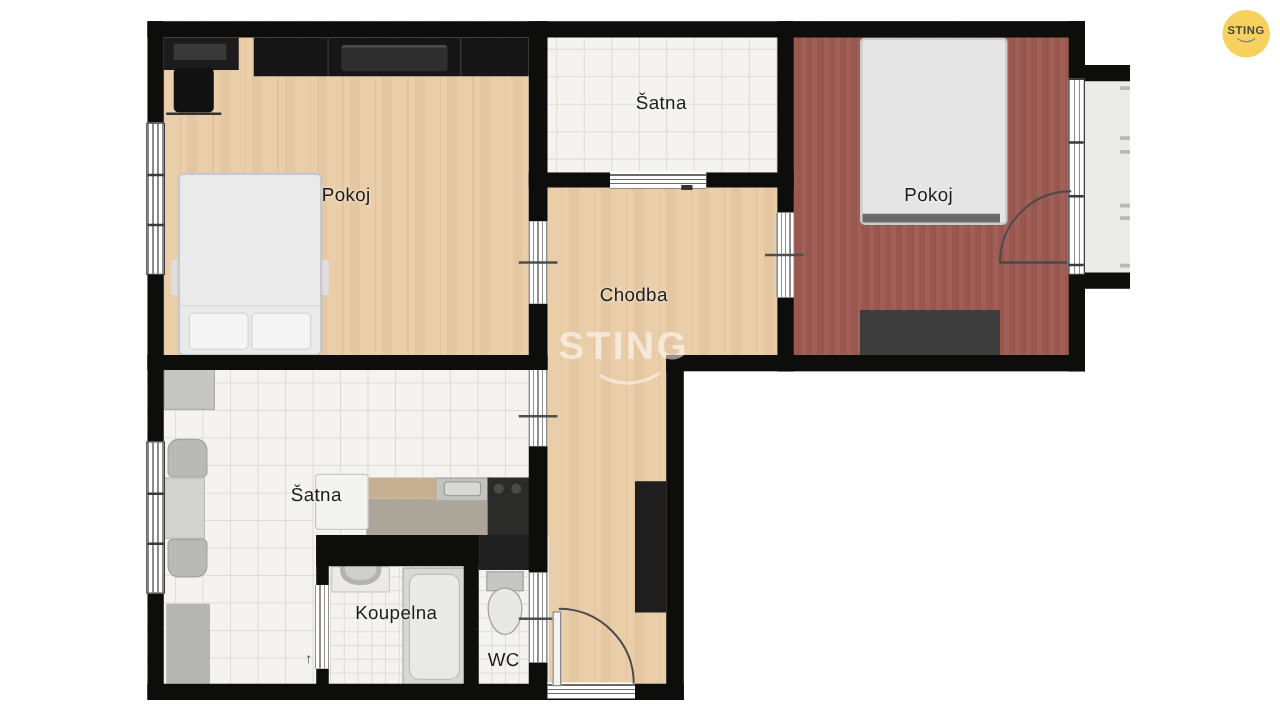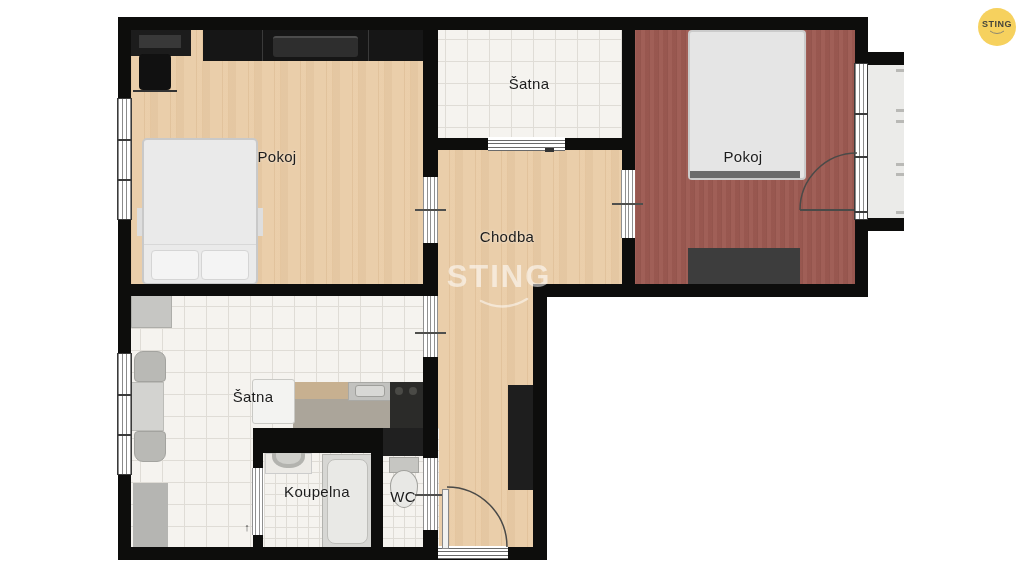--- a/index.html
+++ b/index.html
@@ -172,21 +172,21 @@
     <path d="M 800 210 A 57 57 0 0 1 857 153" fill="none" stroke="#4a4a48" stroke-width="1.5"></path>
     <path d="M 481 301 Q 504 313 527 299" fill="none" stroke="rgba(255,255,255,0.5)" stroke-width="2.5" stroke-linecap="round"></path>
   </svg>
 
   <div class="label" style="left:277px;top:156px;">Pokoj</div>
   <div class="label" style="left:529px;top:83px;">Šatna</div>
   <div class="label" style="left:507px;top:236px;">Chodba</div>
   <div class="label" style="left:743px;top:156px;">Pokoj</div>
   <div class="label" style="left:253px;top:396px;">Šatna</div>
   <div class="label" style="left:317px;top:491px;">Koupelna</div>
-  <div class="label" style="left:403px;top:496px;">WC</div>
+  <div class="label" style="left:403px;top:528px;">WC</div>
   <div class="arrow" style="left:247px;top:527px;">↑</div>
 
   <div class="watermark">STING</div>
 
   <div class="logo">
     <div class="lt">STING</div>
     <svg width="16" height="6" viewBox="0 0 16 6">
       <path d="M1 2 Q 8 7 15 2" fill="none" stroke="#8e8870" stroke-width="1"></path>
     </svg>
   </div>

